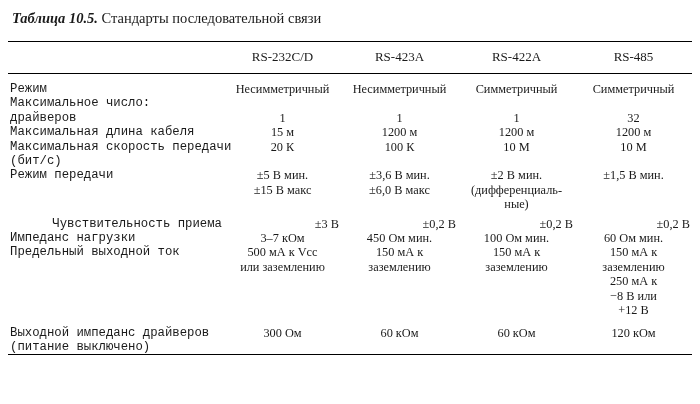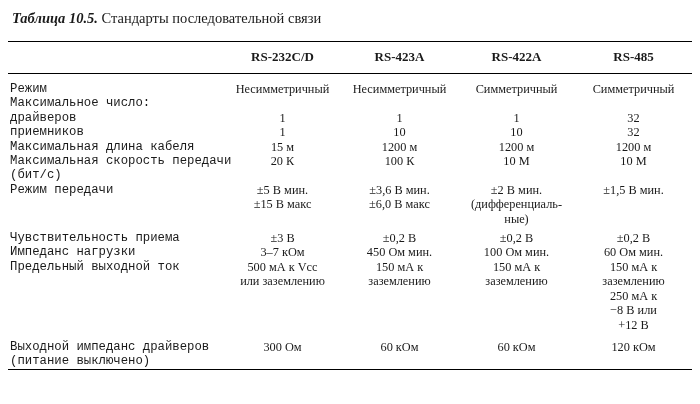--- a/index.html
+++ b/index.html
@@ -62,21 +62,21 @@
     line-height: 0;
   }
   .rule-bot td {
     border-top: 1.6px solid #000;
     height: 0;
     padding: 0;
     font-size: 0;
     line-height: 0;
   }
   th.colhead {
-    font-weight: bold;
+    font-weight: normal;
     text-align: center;
     padding: 7px 2px 8px 2px;
     font-size: 13px;
     vertical-align: bottom;
     white-space: nowrap;
   }
   th.corner {
     padding: 0;
   }
   td.lbl {
@@ -87,21 +87,21 @@
     white-space: nowrap;
     font-family: Liberation Mono, monospace;
   }
   td.val {
     text-align: center;
     vertical-align: top;
     padding: 0px 2px 0px 2px;
     line-height: 14.4px;
   }
   .sp-above td { padding-top: 8px; }
-  .sp-small td { padding-top: 5px; }
+  .sp-small td { padding-top: 5px; text-align: right; }
 </style>
 </head>
 <body>
 
 <div class="page">
 
   <div class="caption">
     <span class="cap-label">Таблица 10.5.</span>
     <span class="cap-text">Стандарты последовательной связи</span>
   </div>
@@ -146,27 +146,20 @@
       </tr>
 
       <tr>
         <td class="lbl">драйверов</td>
         <td class="val">1</td>
         <td class="val">1</td>
         <td class="val">1</td>
         <td class="val">32</td>
       </tr>
 
-      <tr>
-        <td class="lbl">приемников</td>
-        <td class="val">1</td>
-        <td class="val">10</td>
-        <td class="val">10</td>
-        <td class="val">32</td>
-      </tr>
 
       <tr>
         <td class="lbl">Максимальная длина кабеля</td>
         <td class="val">15 м</td>
         <td class="val">1200 м</td>
         <td class="val">1200 м</td>
         <td class="val">1200 м</td>
       </tr>
 
       <tr>

